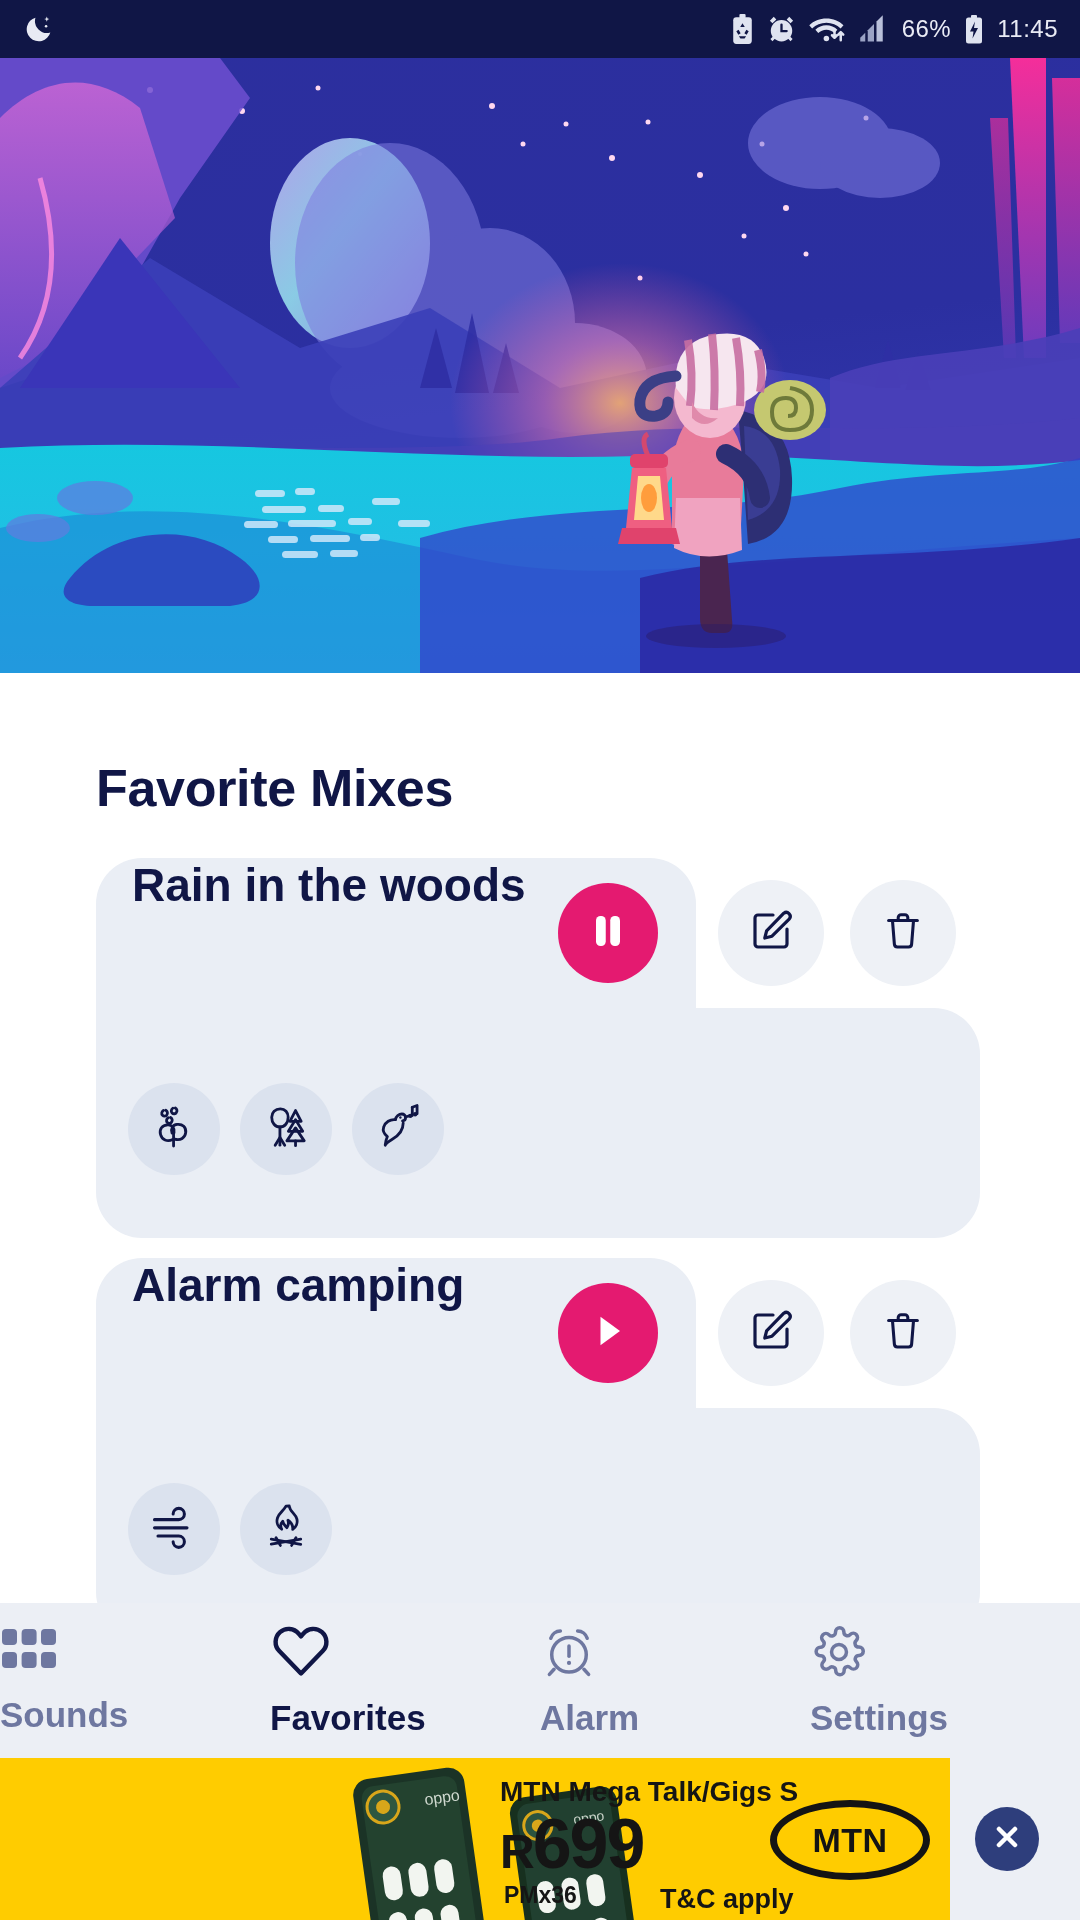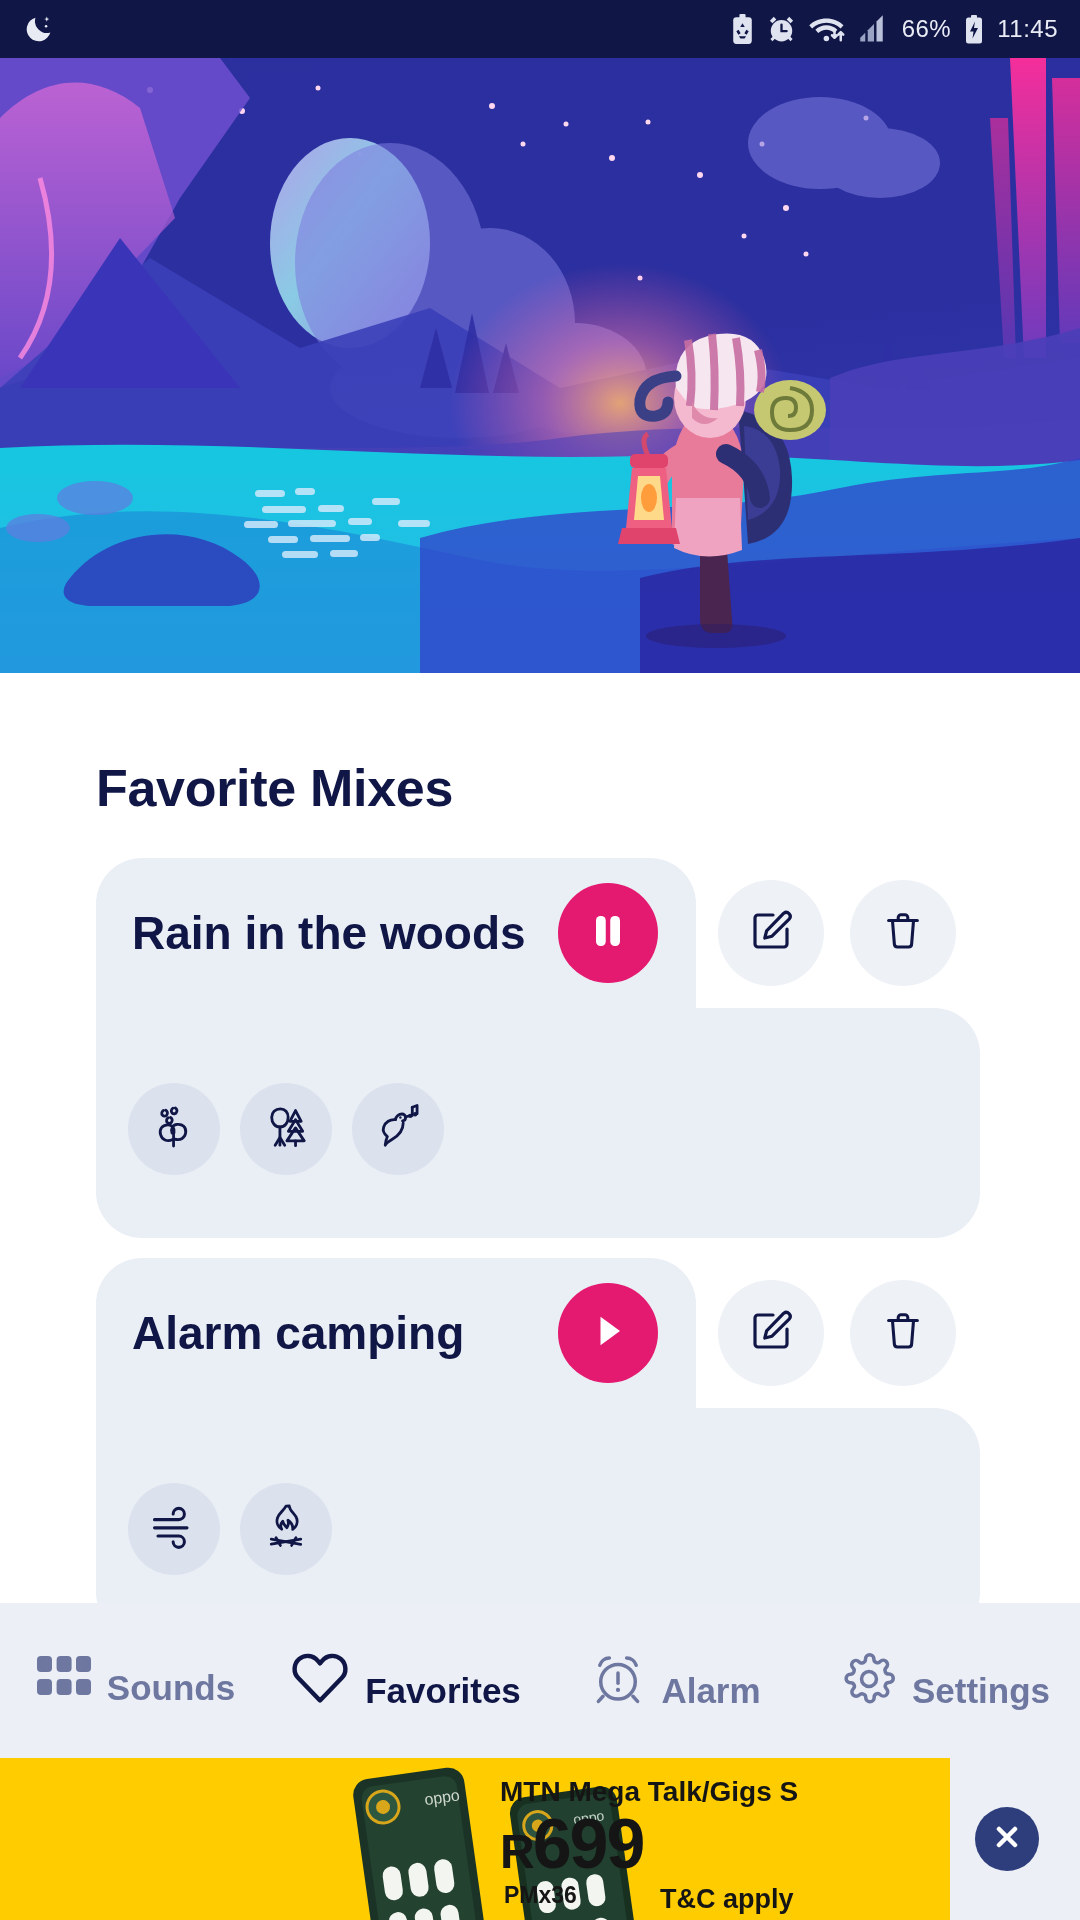--- a/index.html
+++ b/index.html
@@ -39,21 +39,21 @@
     font-size:52px; font-weight:700; color:#101646; letter-spacing:-0.3px;
   }
 
   
   .mix-card{ position:absolute; left:96px; width:884px; }
   .card-top{
     position:relative;
     width:600px; height:150px;
     background:#eaeef5;
     border-radius:46px 46px 0 0;
-    display:flex; align-items:center;
+    display:flex; 
   }
   .card-top:after{
     content:""; position:absolute; left:0; bottom:-40px; width:600px; height:44px;
     background:#eaeef5;
   }
   .mix-name{
     margin-left:36px; font-size:46px; font-weight:700; color:#101646;
     white-space:nowrap;
   }
   .play-btn{
@@ -90,22 +90,22 @@
     cursor:pointer;
   }
 
   
   .bottomnav{
     position:absolute; left:0; top:1603px; width:1080px; height:155px;
     background:#eceff5;
     display:flex; align-items:center;
   }
   .navitem{
-    flex:1; display:flex; flex-direction:row;
-    align-items:flex-end; justify-content:center; gap:14px;
+    flex:1; display:flex; flex-direction:column;
+    align-items:flex-start; justify-content:center; gap:14px;
     cursor:pointer;
   }
   .navlabel{ font-size:35px; font-weight:700; color:#6e77a0; }
   .navitem.active .navlabel{ color:#101646; }
 
   
   .adbar{
     position:absolute; left:0; top:1758px; width:1080px; height:162px;
     background:#eceff5;
   }
@@ -599,20 +599,21 @@
       </g>
     </svg>
 
     <div class="ad-mid">
       <div class="ad-mid-title">MTN Mega Talk/Gigs S</div>
       <div class="ad-price"><span class="cur">R</span><span>699</span></div>
       <div class="ad-pm">PMx36</div>
       <div class="ad-tc">T&amp;C apply</div>
     </div>
 
+    <div class="mtn-logo">MTN</div>
   </div>
 
   <div class="ad-close">
     <span>
       <svg width="32" height="32" viewBox="0 0 24 24" fill="none" stroke="#ffffff" stroke-width="3.4" stroke-linecap="round">
         <path d="M6 6l12 12M18 6L6 18"></path>
       </svg>
     </span>
   </div>
 </div>

